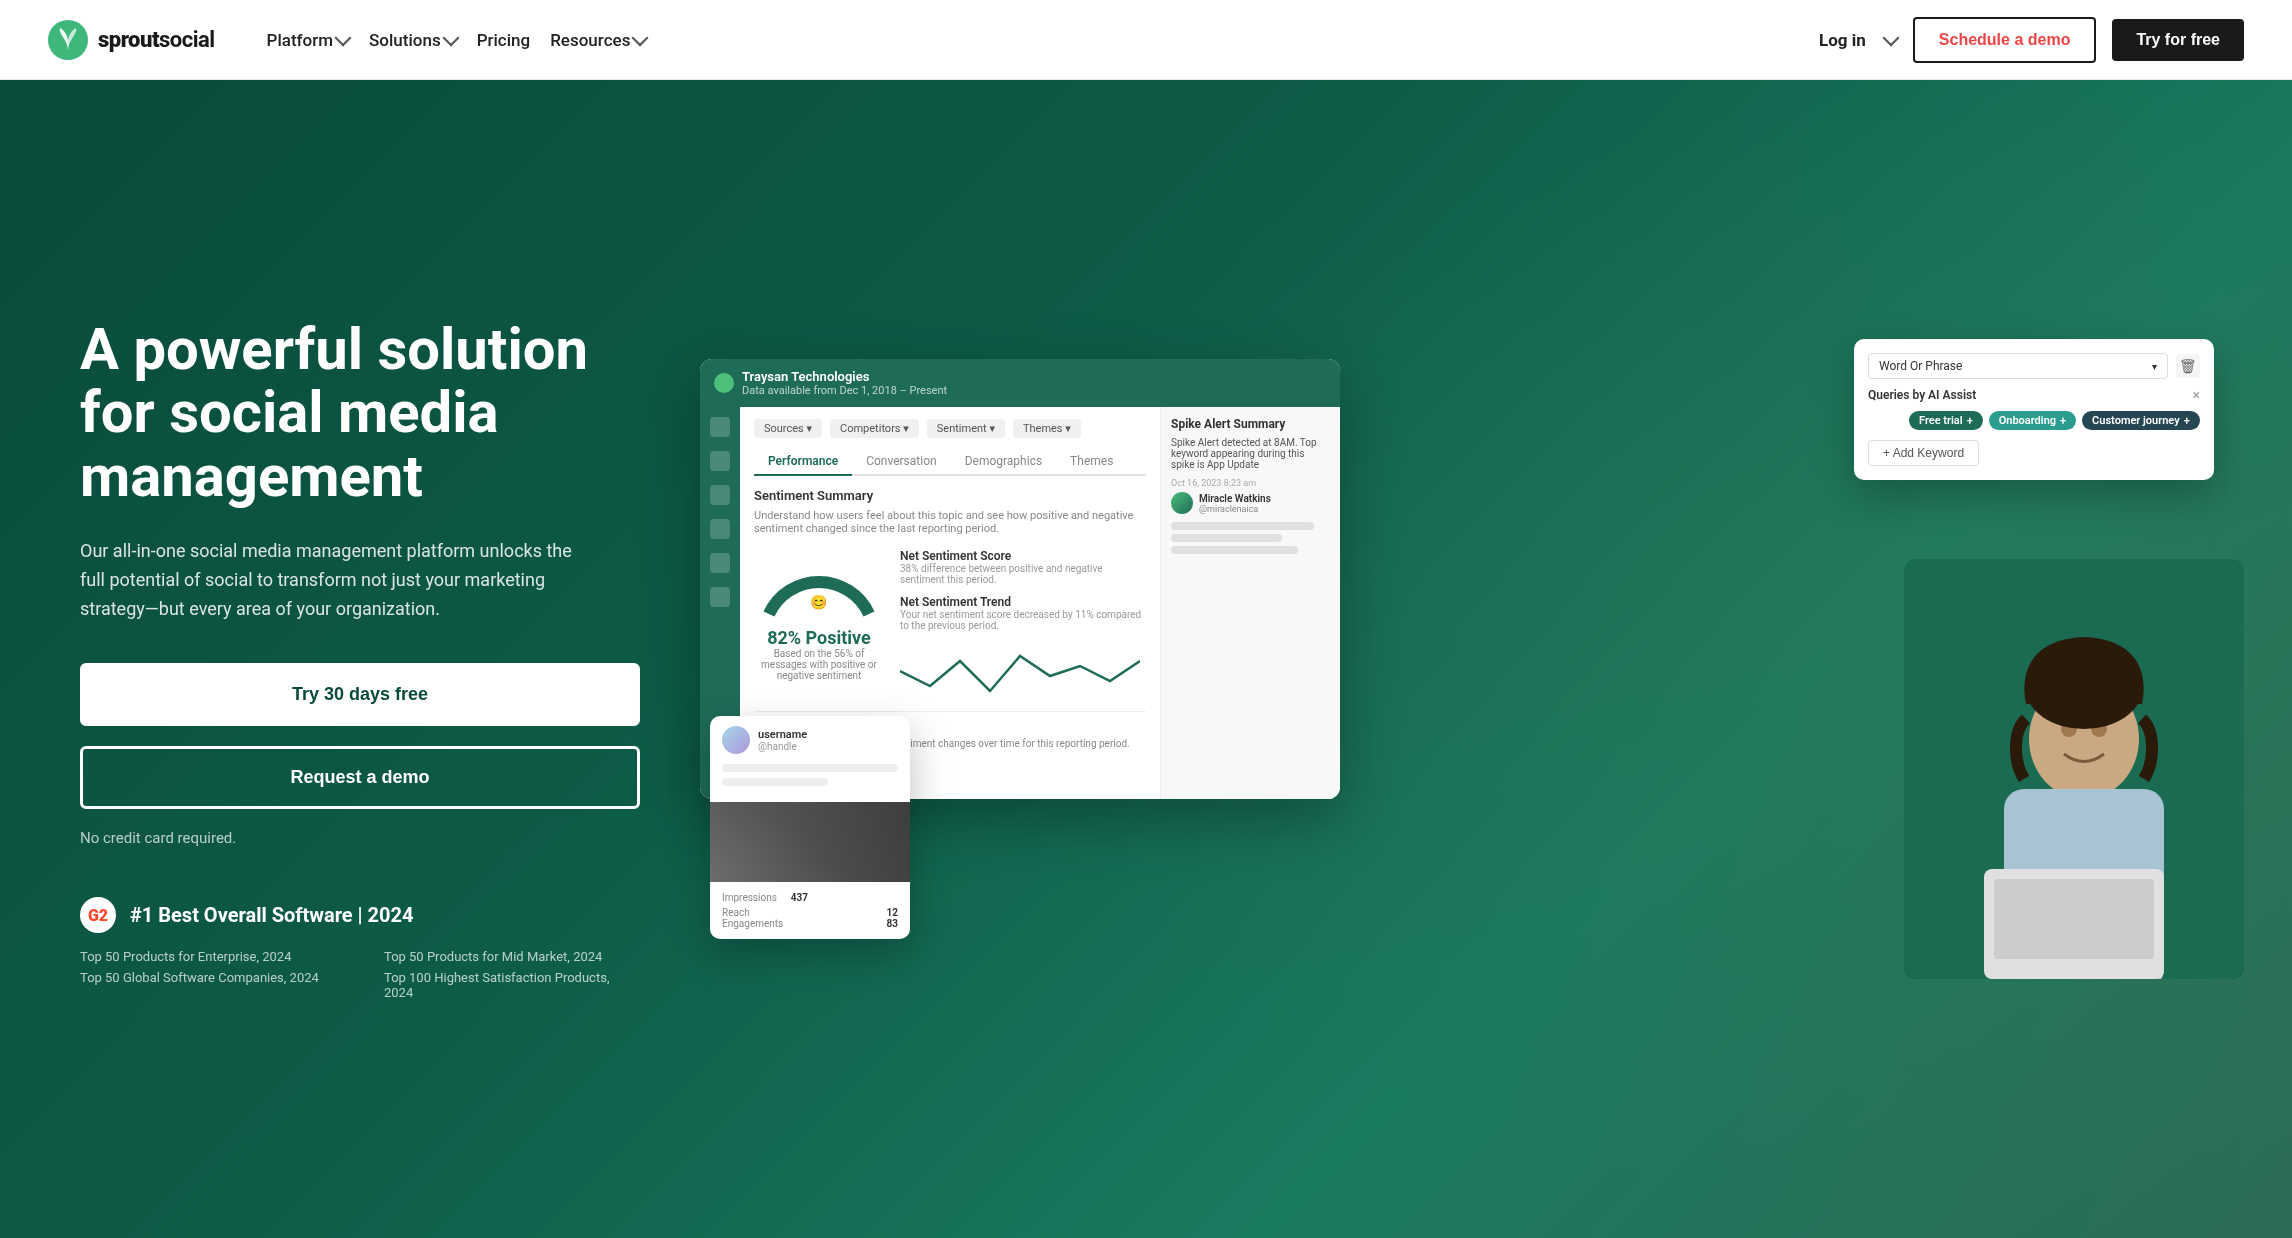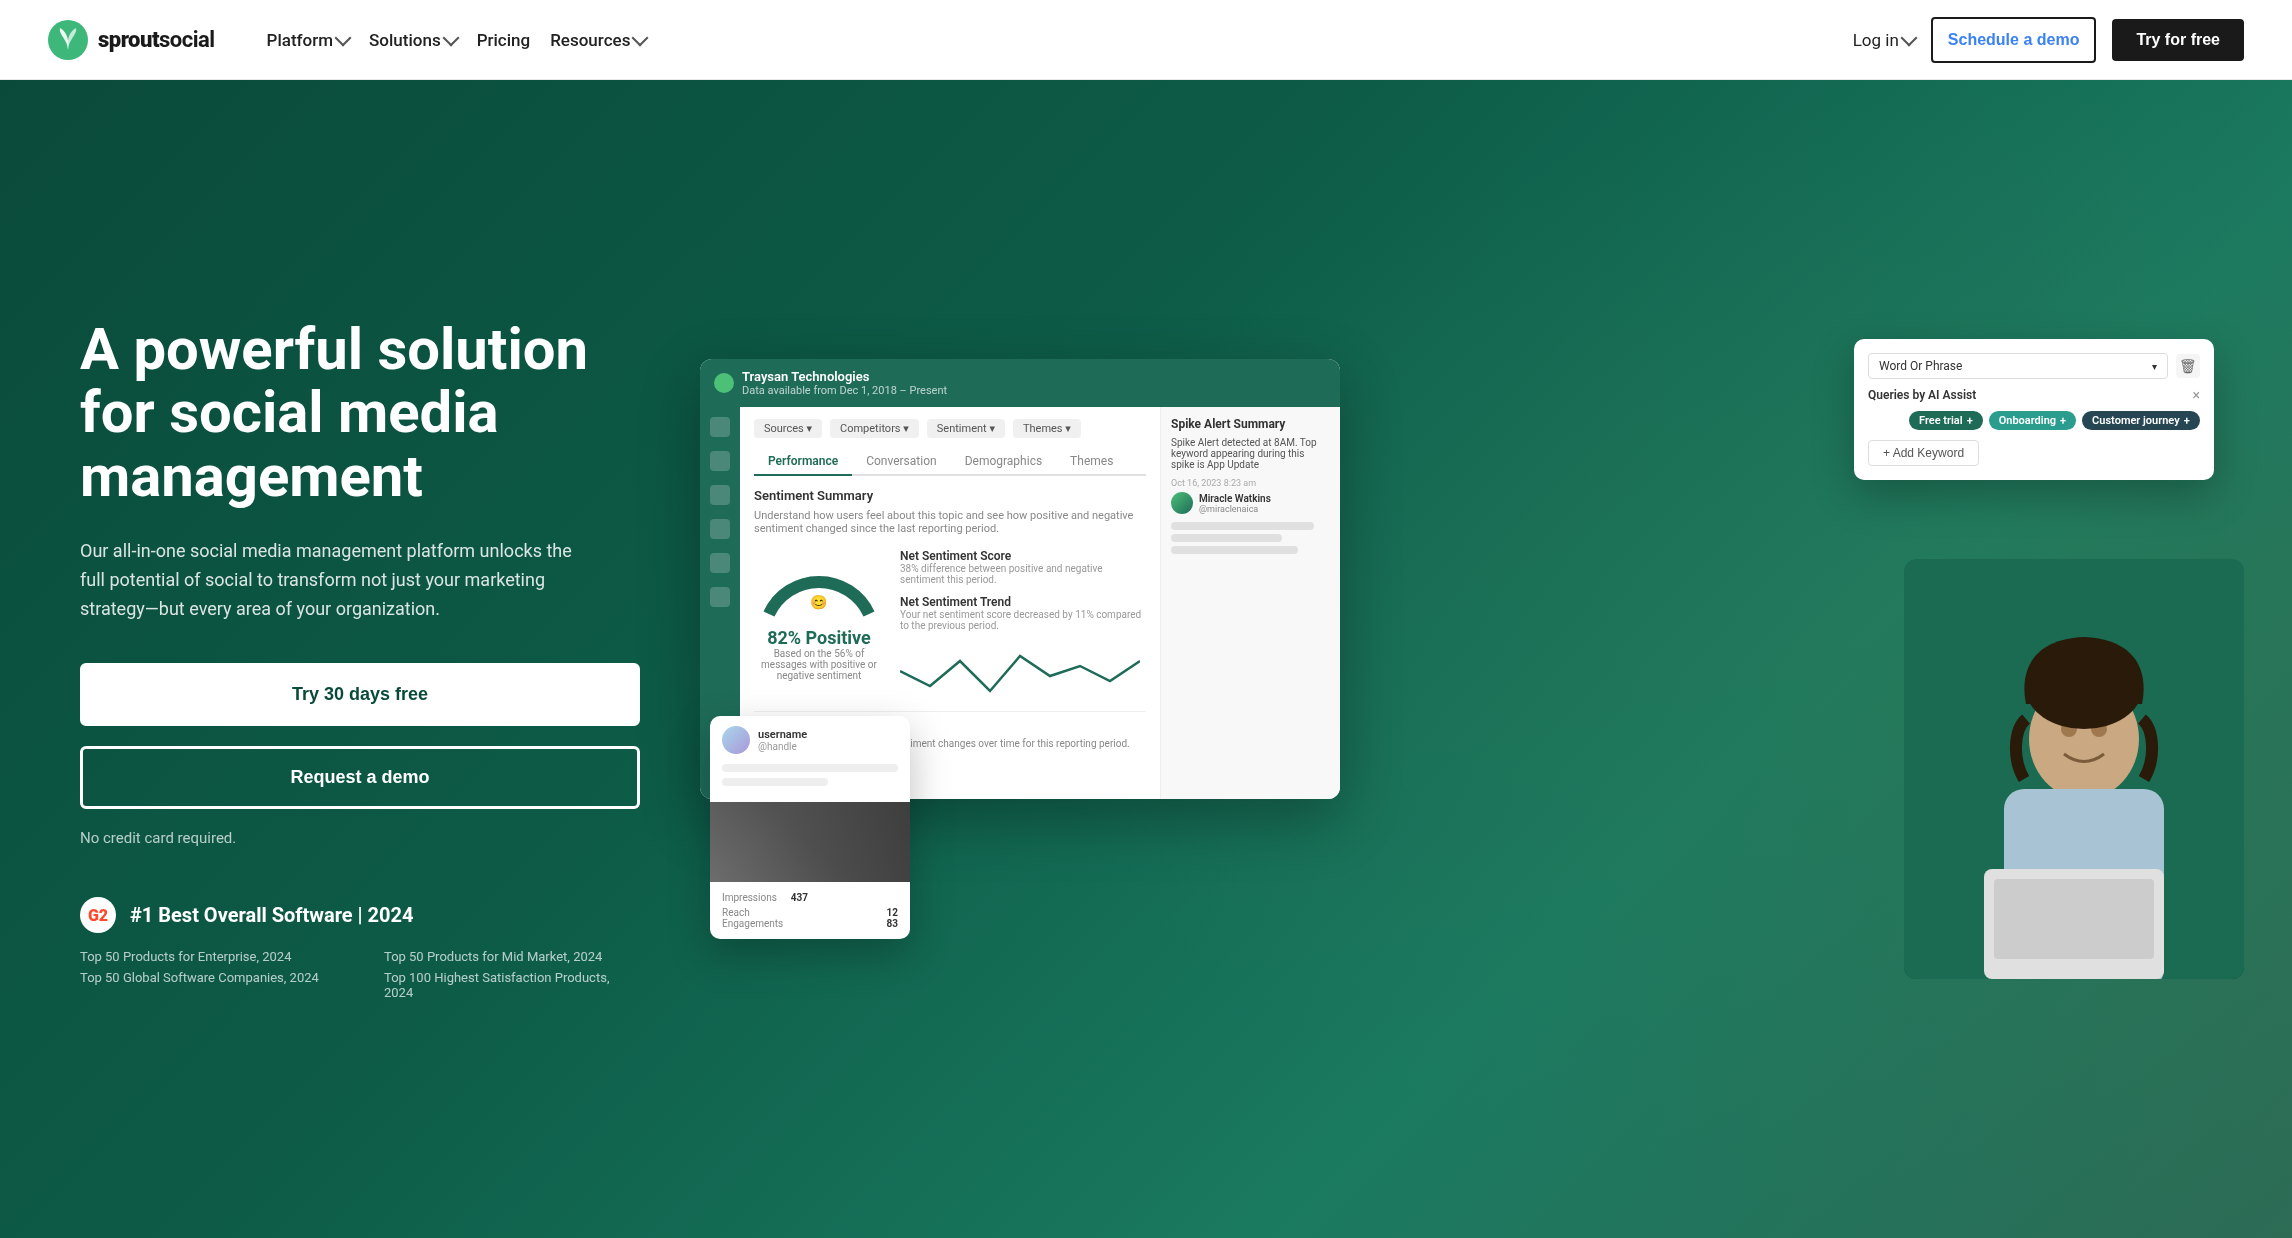--- a/index.html
+++ b/index.html
@@ -62,31 +62,31 @@
       display: flex;
       align-items: center;
       gap: 16px;
     }
     .btn-login {
       font-size: 17px;
       color: #222;
       text-decoration: none;
       display: flex;
       align-items: center;
-      gap: 4px;
-      font-weight: 400;
+      gap: 19px;
+      font-weight: 700;
       cursor: pointer;
     }
     .btn-schedule {
-      padding: 12px 15px;
+      padding: 12px 24px;
       border: 2px solid #1a1a1a;
       background: #fff;
       font-size: 16px;
       font-weight: 600;
-      color: #3b82f6;
+      color: #ef4444;
       border-radius: 4px;
       cursor: pointer;
     }
     .btn-try-free {
       padding: 12px 24px;
       background: #1a1a1a;
       color: #fff;
       font-size: 16px;
       font-weight: 600;
       border: none;

